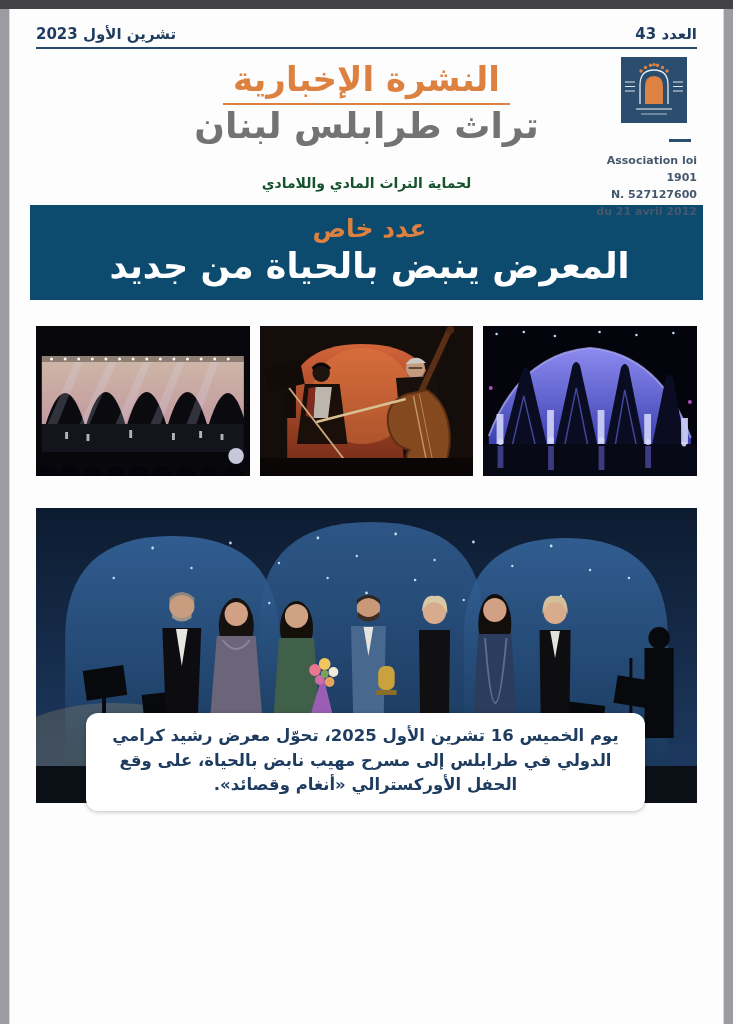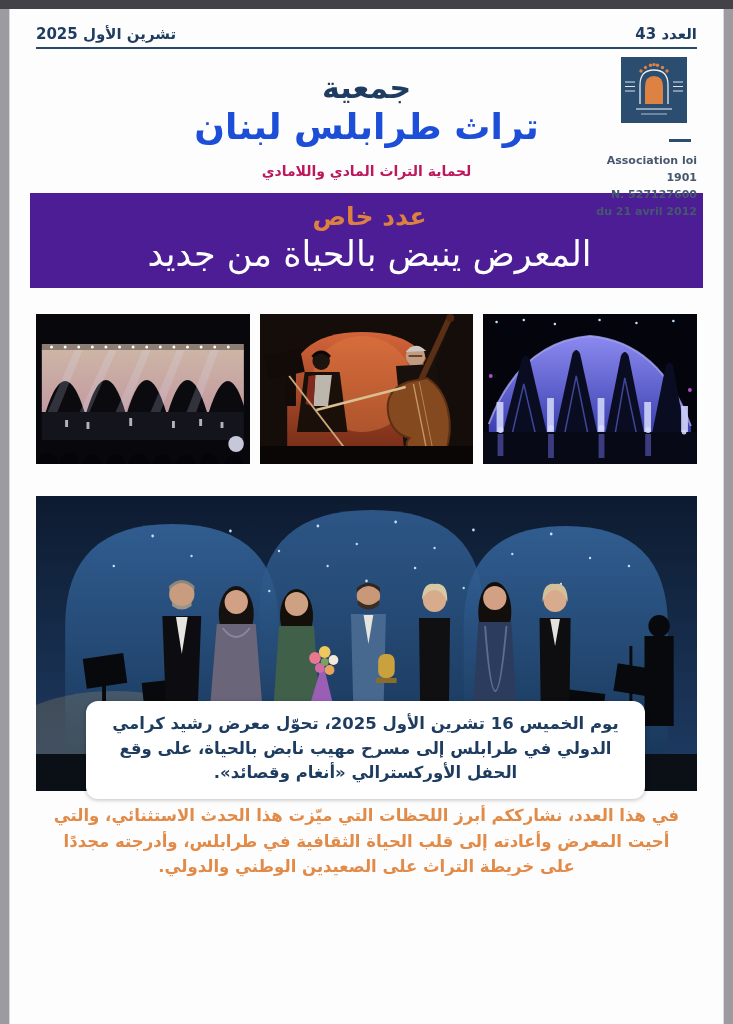--- a/index.html
+++ b/index.html
@@ -23,33 +23,33 @@
   }
   .topbar .rtl{direction:rtl;}
   .top-rule{height:2px;background:#274a6b;margin:0 26px;}
   
   .masthead{position:relative;text-align:center;padding-top:12px;}
   .newsletter-title{
     display:inline-block;color:#dd8140;font-weight:bold;font-size:34px;
     border-bottom:2px solid #dd8140;padding:0 10px 5px 10px;direction:rtl;line-height:1.1;
   }
   .org-line1{color:#1e3c5f;font-weight:bold;font-size:30px;margin-top:10px;direction:rtl;line-height:1.15;}
-  .org-line2{color:#1d4ed8;font-weight:bold;font-size:36px;direction:rtl;line-height:1.15;}
-  .tagline{color:#be185d;font-weight:bold;font-size:14px;margin-top:16px;direction:rtl;}
+  .org-line2{color:#737373;font-weight:bold;font-size:36px;direction:rtl;line-height:1.15;}
+  .tagline{color:#14532d;font-weight:bold;font-size:14px;margin-top:28px;direction:rtl;}
   .logo-col{position:absolute;top:8px;right:26px;width:116px;text-align:right;font-weight:bold;}
   .logo-box{display:inline-block;margin-right:10px;}
   .logo-dash{width:22px;height:3px;background:#2b4d70;margin:12px 6px 10px auto;}
   .logo-caption{color:#46586d;font-size:11px;line-height:1.55;text-align:right;}
   
   .banner{
-    margin:14px 20px 0 20px;background:#4c1d95;text-align:center;
+    margin:14px 20px 0 20px;background:#0c4a6e;text-align:center;
     padding:9px 6px 14px 12px;
   }
   .banner .kicker{color:#dd8140;font-weight:bold;font-size:25px;direction:rtl;line-height:1.2;}
-  .banner .headline{color:#ffffff;font-weight:normal;font-size:35px;direction:rtl;line-height:1.15;margin-top:2px;}
+  .banner .headline{color:#ffffff;font-weight:bold;font-size:35px;direction:rtl;line-height:1.15;margin-top:2px;}
   
   .thumbs{display:flex;gap:10px;margin:26px 26px 0 26px;}
   .thumb{flex:1;height:150px;background:#0a0a10;overflow:hidden;}
   .thumb svg{display:block;width:100%;height:100%;}
   .hero{position:relative;margin:32px 26px 0 26px;height:295px;}
   .hero svg.hero-img{display:block;width:100%;height:100%;}
   .caption-box{
     position:absolute;left:50px;right:52px;bottom:-8px;
     background:#ffffff;border-radius:12px;padding:11px 18px 13px 18px;
     box-shadow:0 1px 4px rgba(0,0,0,.25);
@@ -64,27 +64,27 @@
   .para-orange{color:#e28b49;font-size:16.5px;margin:12px 36px 0 36px;}
 </style>
 </head>
 <body>
 
 <div class="photo-edge-top"></div>
 
 <div class="page">
 
   <div class="topbar">
-    <span class="rtl">تشرين الأول 2025</span>
+    <span class="rtl">تشرين الأول 2023</span>
     <span class="rtl">العدد 43</span>
   </div>
   <div class="top-rule"></div>
 
   <div class="masthead">
-    <div class="org-line1">جمعية</div>
+    <div class="newsletter-title">النشرة الإخبارية</div>
     <div class="org-line2">تراث طرابلس لبنان</div>
     <div class="tagline">لحماية التراث المادي واللامادي</div>
 
     <div class="logo-col">
       <span class="logo-box">
         <svg width="66" height="66" viewBox="0 0 66 66">
           <rect width="66" height="66" fill="#2b4d70"></rect>
           <circle cx="20" cy="14" r="1.7" fill="#dd8243"></circle>
             <circle cx="24.5" cy="10.5" r="1.7" fill="#dd8243"></circle>
           <circle cx="29.5" cy="8.2" r="1.7" fill="#dd8243"></circle>
@@ -384,15 +384,14 @@
         <path d="M521,106 Q521,86 534,88 Q547,86 547,106 Q542,94 534,94 Q526,94 521,106 Z" fill="#d3c09a"></path>
         <path d="M518,122 L550,122 L548,272 L520,272 Z" fill="#0e0e11"></path>
         <polygon points="529,123 539,123 534,150" fill="#e4e2dc"></polygon>
       </g>
     </svg>
     <div class="caption-box">
       <div class="caption">يوم الخميس 16 تشرين الأول 2025، تحوّل معرض رشيد كرامي الدولي في طرابلس إلى مسرح مهيب نابض بالحياة، على وقع الحفل الأوركسترالي «أنغام وقصائد».</div>
     </div>
   </div>
 
-  <p class="para para-orange">في هذا العدد، نشارككم أبرز اللحظات التي ميّزت هذا الحدث الاستثنائي، والتي أحيت المعرض وأعادته إلى قلب الحياة الثقافية في طرابلس، وأدرجته مجددًا على خريطة التراث على الصعيدين الوطني والدولي.</p>
 
 </div>
 
 </body></html>

